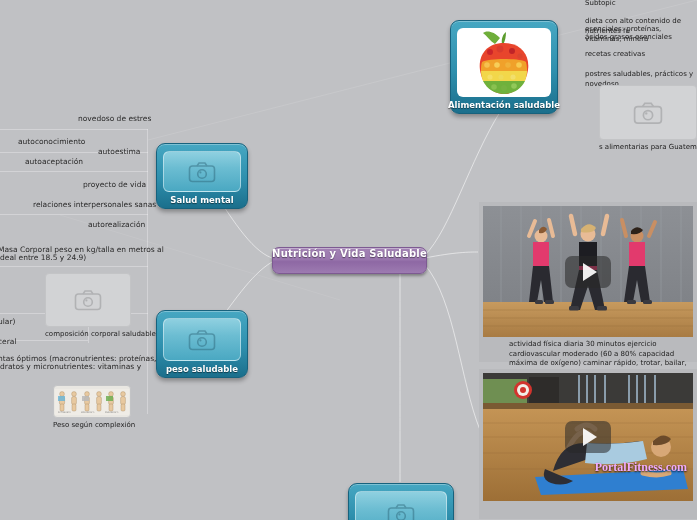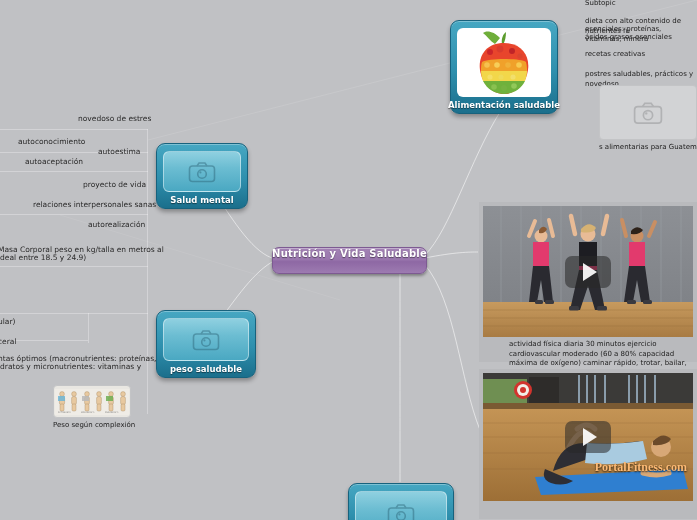--- a/index.html
+++ b/index.html
@@ -87,21 +87,21 @@
     width:46px;height:32px;border-radius:7px;
     background:rgba(40,40,40,.55);
     display:flex;align-items:center;justify-content:center;
   }
   .play .tri{
     width:0;height:0;border-left:14px solid rgba(255,255,255,.92);
     border-top:9px solid transparent;border-bottom:9px solid transparent;
     margin-left:3px;
   }
   .wmark{
-    position:absolute;right:6px;bottom:26px;color:#fdba74;font-size:12px;font-weight:bold;
+    position:absolute;right:6px;bottom:26px;color:#f0abfc;font-size:12px;font-weight:bold;
     text-shadow:0 1px 2px rgba(0,0,0,.8);font-family:"Liberation Serif",serif;
   }
   
   .hair{position:absolute;background:rgba(255,255,255,.30);height:1px;}
   .vhair{position:absolute;background:rgba(255,255,255,.30);width:1px;}
 </style>
 </head>
 <body style="background: rgb(192, 193, 196);">
 
 <div id="canvas">
@@ -140,21 +140,21 @@
       <svg class="cam" width="28" height="22" viewBox="0 0 28 22">
         <rect x="1.5" y="5" width="25" height="15.5" rx="3" fill="none" stroke="#2b6275" stroke-width="1.6"></rect>
         <path d="M9 5 L11 2 H17 L19 5" fill="none" stroke="#2b6275" stroke-width="1.6"></path>
         <circle cx="14" cy="13" r="4.3" fill="none" stroke="#2b6275" stroke-width="1.6"></circle>
         <circle cx="12.4" cy="11.4" r="1.1" fill="#2b6275"></circle>
       </svg>
     </div>
     <div class="caption">Salud mental</div>
   </div>
 
-  <div class="topic" style="left:156px;top:310px;width:100px;height:68px;">
+  <div class="topic" style="left:156px;top:310px;width:92px;height:68px;">
     <div class="thumb">
       <svg class="cam" width="28" height="22" viewBox="0 0 28 22">
         <rect x="1.5" y="5" width="25" height="15.5" rx="3" fill="none" stroke="#2b6275" stroke-width="1.6"></rect>
         <path d="M9 5 L11 2 H17 L19 5" fill="none" stroke="#2b6275" stroke-width="1.6"></path>
         <circle cx="14" cy="13" r="4.3" fill="none" stroke="#2b6275" stroke-width="1.6"></circle>
         <circle cx="12.4" cy="11.4" r="1.1" fill="#2b6275"></circle>
       </svg>
     </div>
     <div class="caption">peso saludable</div>
   </div>
@@ -211,20 +211,31 @@
   <div class="leaf" style="left:33px;top:200px;">relaciones interpersonales sanas</div>
   <div class="leaf" style="left:88px;top:220px;text-align:right;">autorealización</div>
 
   <div class="leaf" style="left:-2px;top:245px;">Masa Corporal  peso en kg/talla en metros al</div>
   <div class="leaf" style="left:-2px;top:253px;">ideal entre 18.5 y 24.9)</div>
   <div class="leaf" style="left:-2px;top:317px;">ular)</div>
   <div class="leaf" style="left:-2px;top:337px;">ceral</div>
   <div class="leaf" style="left:-2px;top:354px;">ntas óptimos  (macronutrientes: proteínas,</div>
   <div class="leaf" style="left:-2px;top:362px;">idratos y micronutrientes: vitaminas y</div>
 
+  <div class="img-card" style="left:45px;top:273px;width:86px;">
+    <div class="box" style="height:52px;">
+      <svg class="cam" width="28" height="22" viewBox="0 0 28 22">
+        <rect x="1.5" y="5" width="25" height="15.5" rx="3" fill="none" stroke="#8a8b8d" stroke-width="1.6"></rect>
+        <path d="M9 5 L11 2 H17 L19 5" fill="none" stroke="#8a8b8d" stroke-width="1.6"></path>
+        <circle cx="14" cy="13" r="4.3" fill="none" stroke="#8a8b8d" stroke-width="1.6"></circle>
+        <circle cx="12.4" cy="11.4" r="1.1" fill="#8a8b8d"></circle>
+      </svg>
+    </div>
+    <div class="lbl">composición corporal saludable</div>
+  </div>
 
   <div class="img-card" style="left:53px;top:385px;width:78px;">
     <div class="box" style="height:29px;background:#e9e7e2;padding:1px;">
       <svg width="74" height="26" viewBox="0 0 74 26">
         <rect width="74" height="26" fill="#efece6"></rect>
         <g fill="#e8c9a0" stroke="#a98a63" stroke-width=".4">
           <g transform="translate(2,2)">
             <circle cx="5" cy="3" r="2.4"></circle>
               <rect x="2.4" y="5.6" width="5.2" height="8" rx="1.6"></rect>
             <rect x="3" y="13" width="4" height="7" rx="1.2"></rect>

